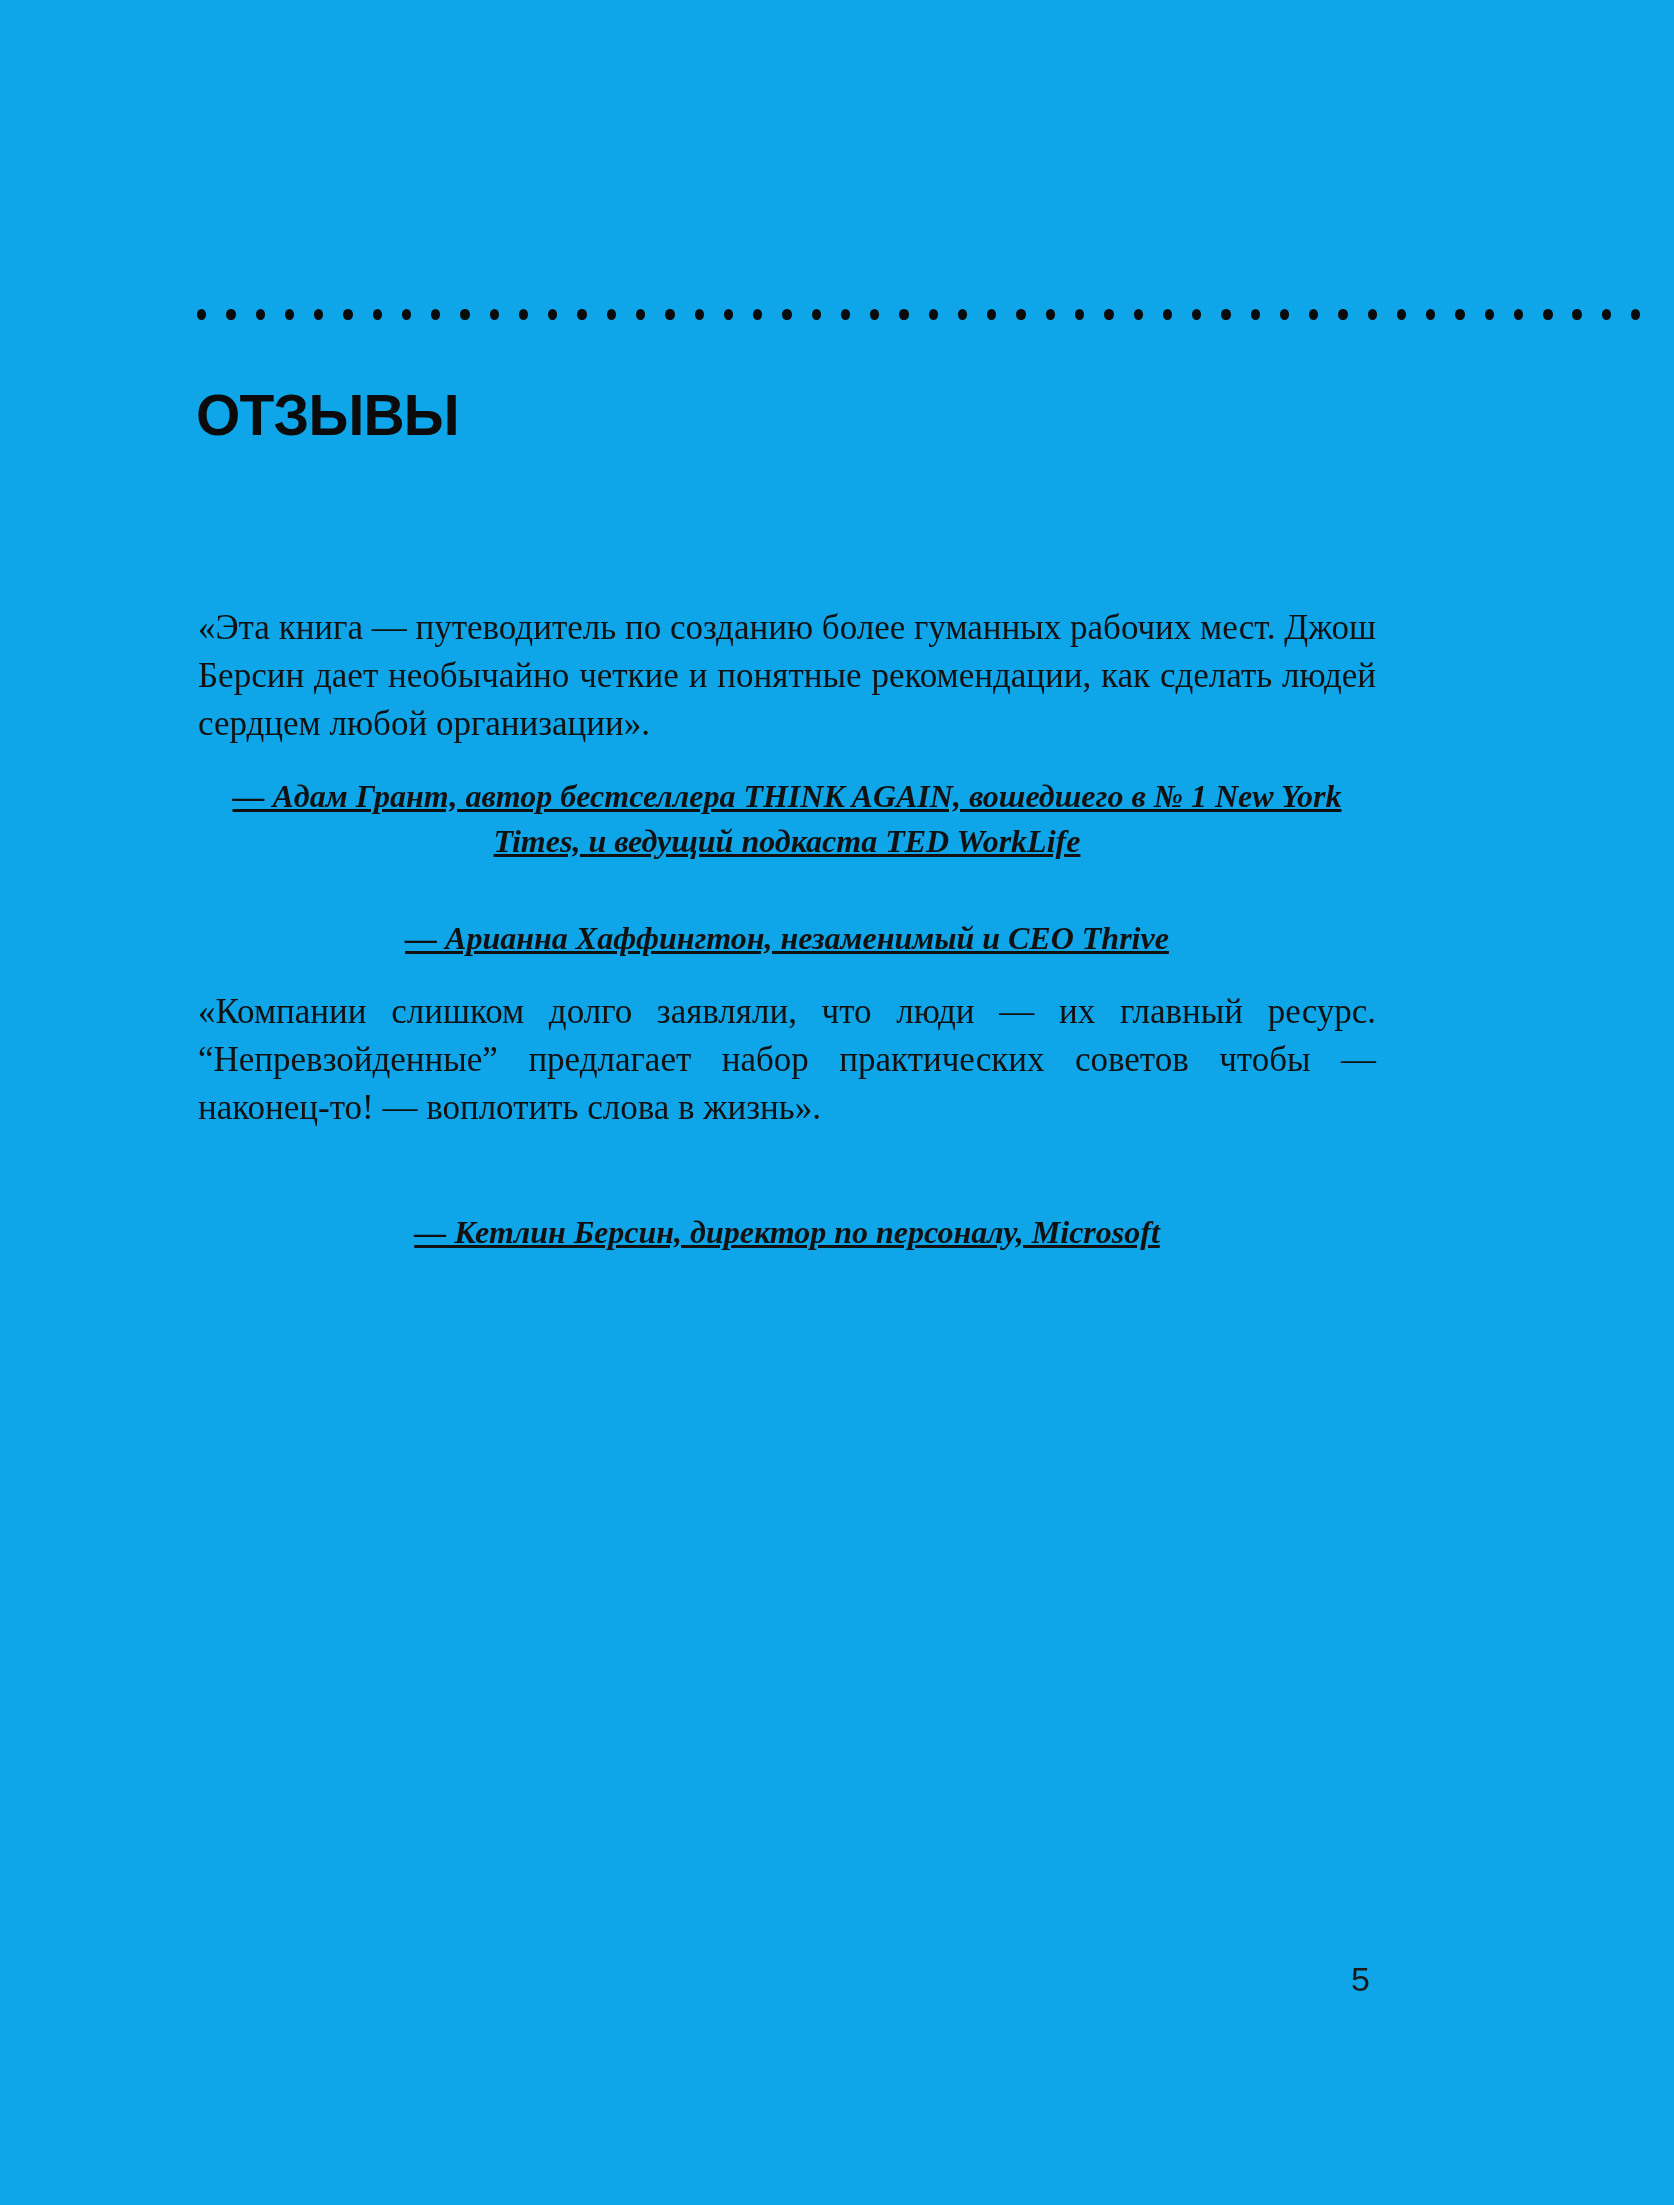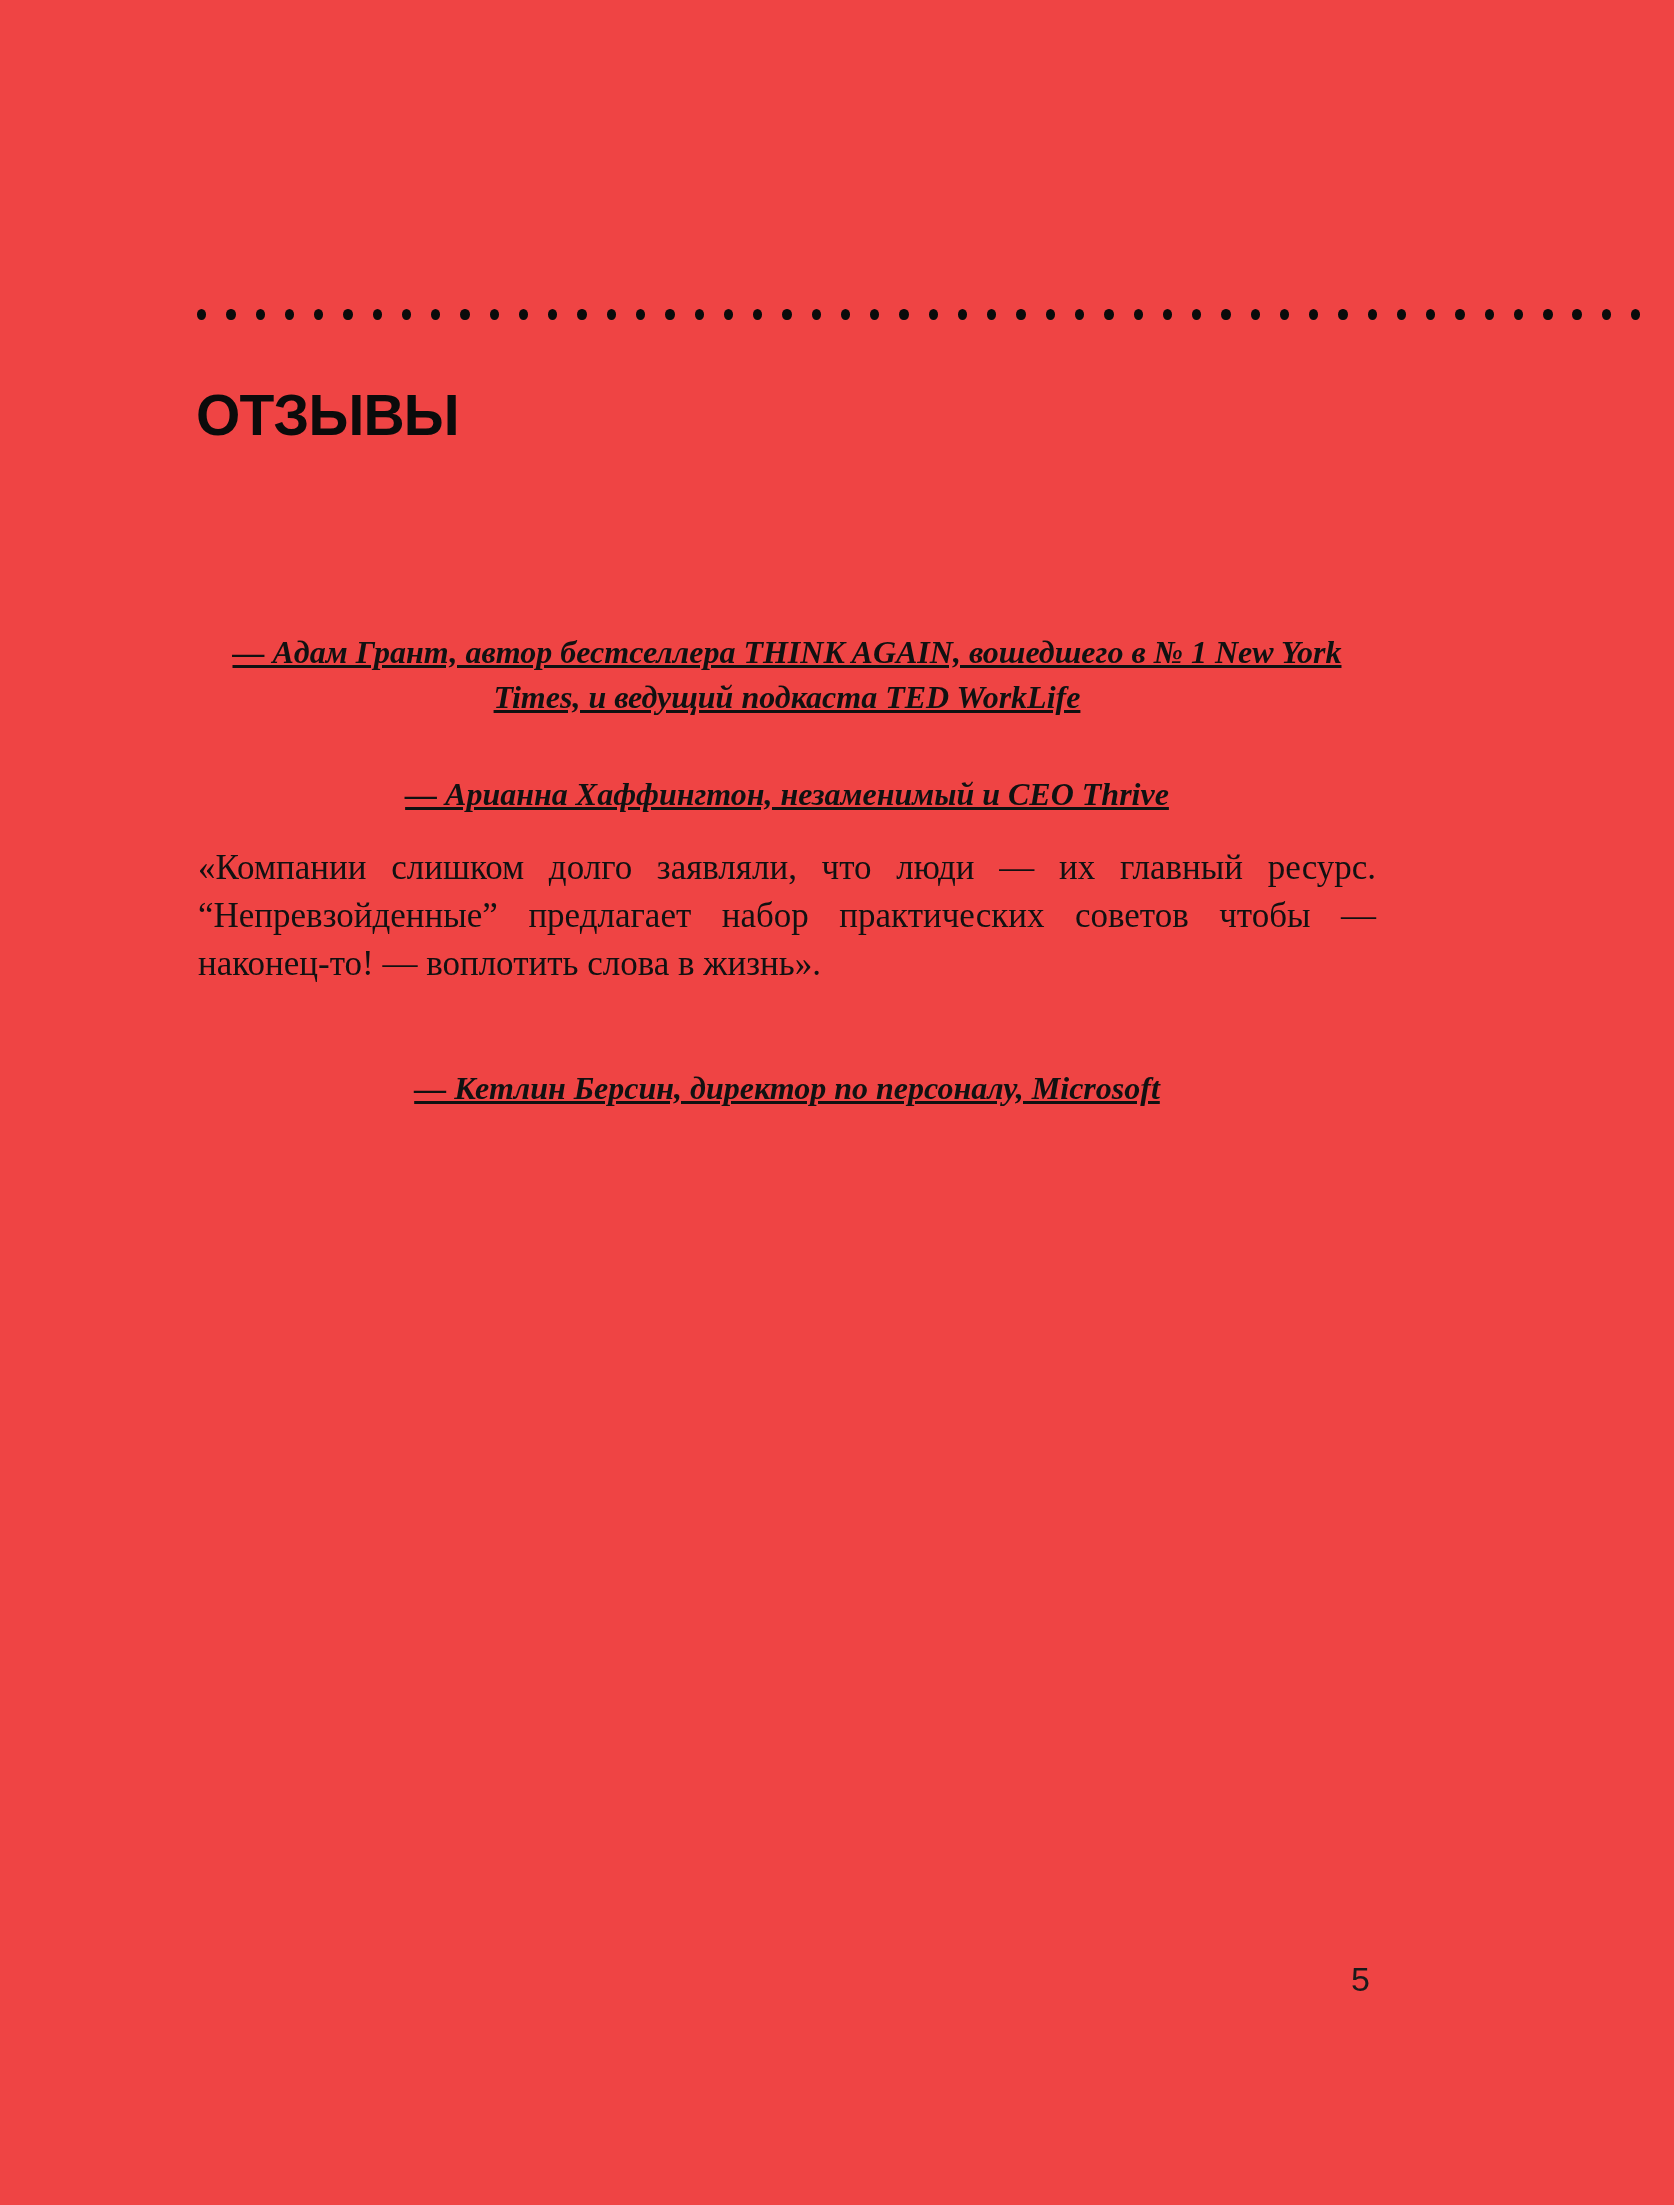--- a/index.html
+++ b/index.html
@@ -12,21 +12,21 @@
     height: 2205px;
     position: relative;
     font-family: "Liberation Serif", "DejaVu Serif", serif;
     color: #000000;
     overflow: hidden;
   }
 
   .page {
     position: absolute;
     inset: 0;
-    background: #ef4444;
+    background: #0ea5e9;
   }
 
   
   .dot-rule {
     position: absolute;
     left: 197px;
     top: 307px;
     width: 1444px;
     height: 15.3px;
     display: flex;
@@ -161,20 +161,21 @@
       <span class="dot"></span>
       <span class="dot"></span>
       <span class="dot"></span>
       <span class="dot"></span>
     </div>
 
   <h1 class="page-title">Отзывы</h1>
 
   <div class="content">
 
+    <p class="quote">«Эта книга — путеводитель по созданию более гуманных рабочих мест. Джош Берсин дает необычайно четкие и понятные рекомендации, как сделать людей сердцем любой организации».</p>
     <div class="gap-q"></div>
     <p class="attrib">— Адам Грант, автор бестселлера THINK AGAIN, вошедшего в № 1 New York Times, и ведущий подкаста TED WorkLife</p>
     <div class="gap-a"></div>
 
     <div class="gap-q"></div>
     <p class="attrib">— Арианна Хаффингтон, незаменимый и CEO Thrive</p>
     <div class="gap-a"></div>
 
     <p class="quote">«Компании слишком долго заявляли, что люди — их главный ресурс. “Непревзойденные” предлагает набор практических советов чтобы — наконец-то! — воплотить слова в жизнь».</p>
     <div class="gap-q"></div>

